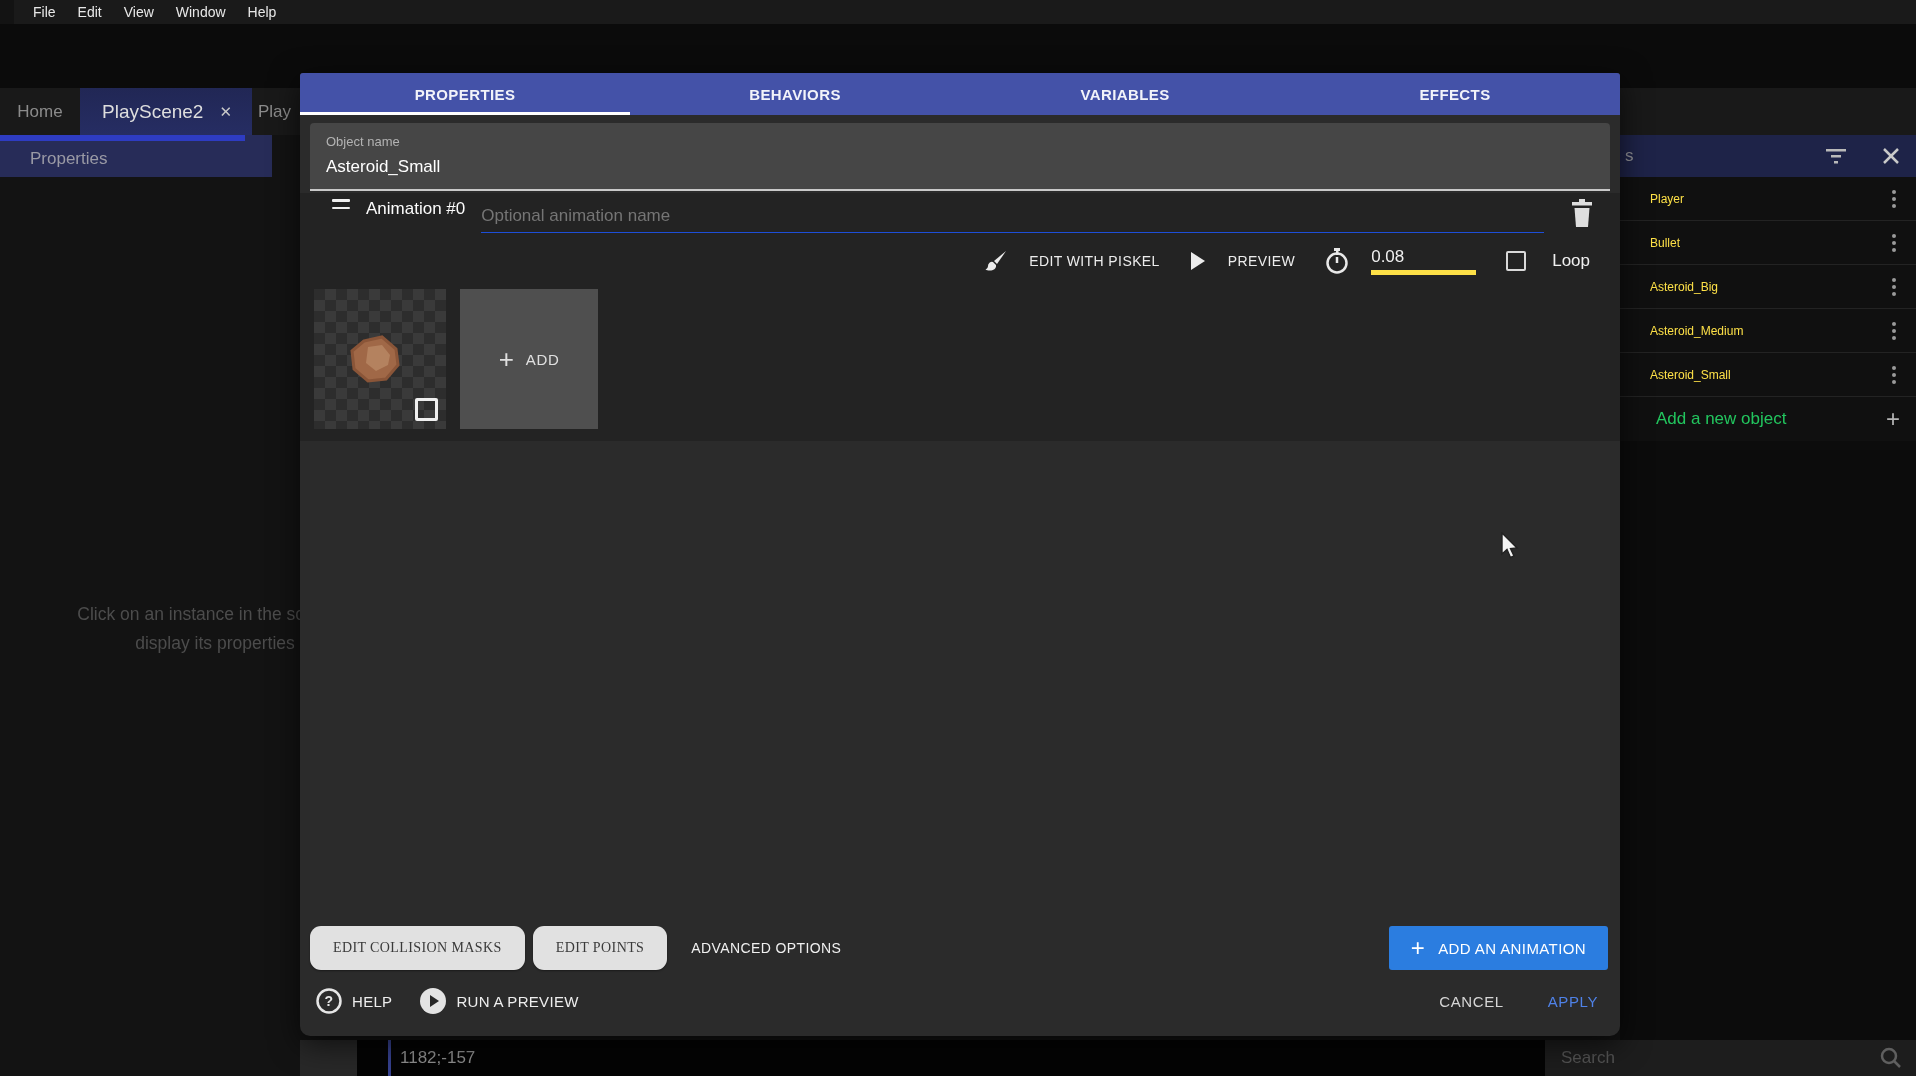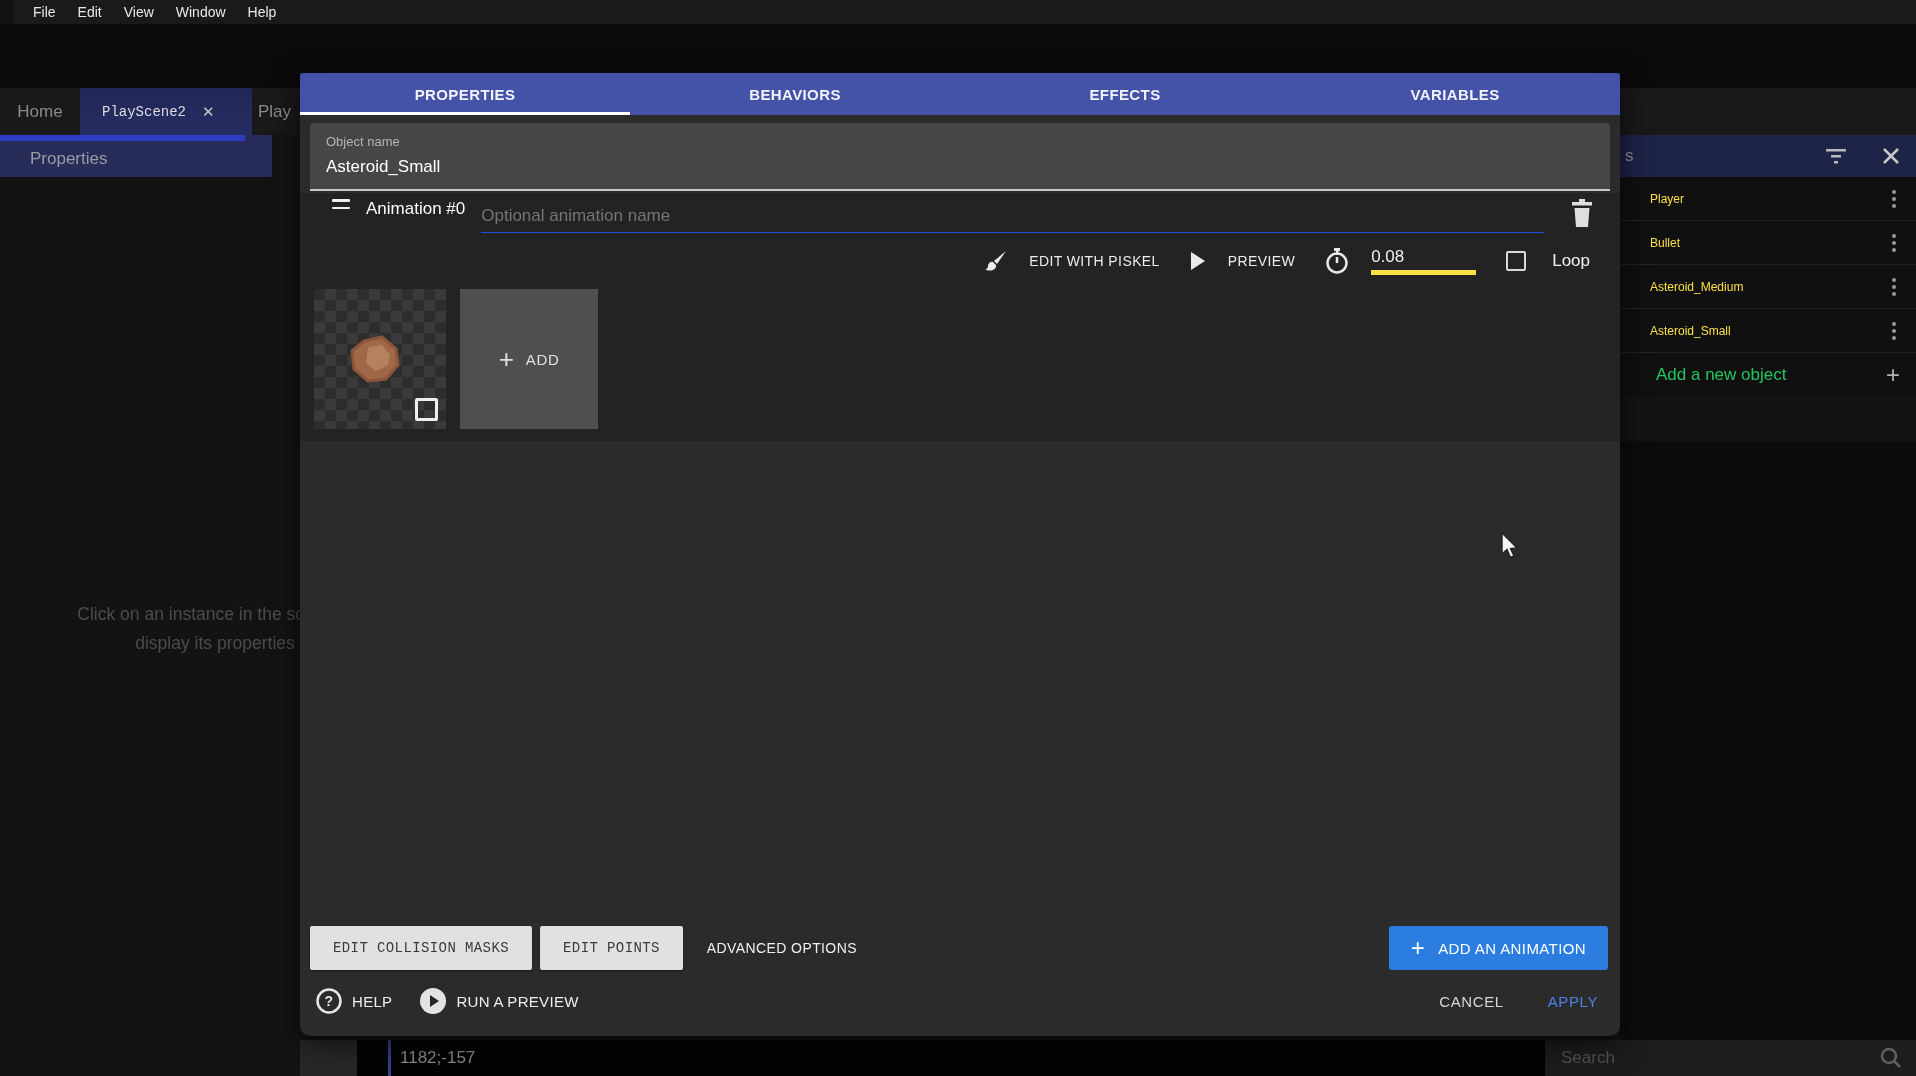--- a/index.html
+++ b/index.html
@@ -22,21 +22,21 @@
   .tb-sep { width:1px; height:40px; background:#2e2e2e; margin:0 4px; }
   .tbi { width:38px; height:38px; display:flex; align-items:center; justify-content:center; }
 
   
   .tabstrip { left:0; top:88px; width:1916px; height:47px; background:#191919; z-index:1; }
   .tab-home { left:0; top:88px; width:80px; height:47px; display:flex; align-items:center;
     justify-content:center; color:#8b8b8b; font-size:17px; z-index:1; }
   .tab-active { left:80px; top:88px; width:172px; height:47px;
     background:linear-gradient(#212755,#262d63); display:flex; align-items:center;
     padding:0 16px 0 22px; z-index:1; }
-  .tab-active .tname { color:#dedede; font-size:14px;font-family:Liberation Mono, monospace; }
+  .tab-active .tname { color:#dedede; font-size:19px; }
   .tab-close { color:#c9c9c9; font-size:15px; margin-left:16px; }
   .tab-partial { left:258px; top:88px; width:120px; height:47px; display:flex;
     align-items:center; color:#8b8b8b; font-size:17px; z-index:1; }
 
   
   .blue-strip { left:0; top:135px; width:245px; height:6px; background:#2e3cc2; z-index:1; }
   .props-header { left:0; top:135px; width:272px; height:42px; background:#272c58; z-index:0;
     display:flex; align-items:center; padding:6px 0 0 30px; }
   .props-header span { color:#9a9aa5; font-size:17px; }
   .left-body { left:0; top:177px; width:300px; height:899px; background:#131313; z-index:0; }
@@ -109,22 +109,22 @@
     background-image:conic-gradient(#3a3a3a 25%, #2d2d2d 0 50%, #3a3a3a 0 75%, #2d2d2d 0);
     background-size:22px 22px; }
   .frame-check { position:absolute; right:8px; bottom:8px; width:23px; height:23px;
     border:3px solid #efefef; border-radius:2px; }
   .add-tile { width:138px; height:140px; background:#4f4f4f; display:flex; align-items:center;
     justify-content:center; gap:12px; color:#e0e0e0; }
   .add-tile .plus { font-size:26px; font-weight:300; }
   .add-tile .cap { font-size:15px; letter-spacing:.6px; }
   .dlg-spacer { flex:1; }
   .dlg-buttons { display:flex; align-items:center; gap:8px; padding:0 10px; flex:none; }
-  .btn-light { height:44px; background:#e1e1e1; color:#3a3a3a; border:none; border-radius:2px;
-    font-size:14px; letter-spacing:.4px; padding:0 23px; font-family:Liberation Mono, monospace;
+  .btn-light { height:44px; background:#e1e1e1; color:#3a3a3a; border:none; border-radius:11px;
+    font-size:14px; letter-spacing:.4px; padding:0 23px; font-family:Liberation Serif, serif;
     box-shadow:0 1px 2px rgba(0,0,0,.4); }
   .btn-text { height:44px; background:none; border:none; color:#f0f0f0; font-size:14px;
     letter-spacing:.4px; padding:0 16px; font-family:inherit; }
   .btn-primary { height:44px; margin-left:auto; margin-right:2px; background:#2b7de0; color:#fff;
     border:none; border-radius:3px; font-size:15px; letter-spacing:.4px; padding:0 22px;
     display:flex; align-items:center; gap:13px; font-family:inherit; }
   .btn-primary .plus { font-size:24px; font-weight:300; line-height:0; }
   .dlg-footer { display:flex; align-items:center; gap:28px; padding:18px 22px 22px 16px; flex:none; }
   .foot-item { display:flex; align-items:center; gap:10px; color:#eee; font-size:15px;
     letter-spacing:.3px; }
@@ -351,20 +351,28 @@
     </div>
     <div class="obj-row">
       <span class="oname">Bullet</span>
       <span class="kebab">
           <i></i>
           <i></i>
           <i></i>
         </span>
     </div>
     <div class="obj-row">
+      <span class="oname">Asteroid_Big</span>
+      <span class="kebab">
+          <i></i>
+          <i></i>
+          <i></i>
+        </span>
+    </div>
+    <div class="obj-row">
       <span class="oname">Asteroid_Medium</span>
       <span class="kebab">
           <i></i>
           <i></i>
           <i></i>
         </span>
     </div>
     <div class="obj-row">
       <span class="oname">Asteroid_Small</span>
       <span class="kebab">
@@ -377,22 +385,22 @@
       <span class="aname">Add a new object</span>
       <span class="plus-glyph">+</span>
     </div>
   </div>
   <div class="abs obj-below"></div>
 
   <div class="abs dialog">
     <div class="dlg-tabs">
       <div class="dlg-tab active">PROPERTIES</div>
       <div class="dlg-tab">BEHAVIORS</div>
+      <div class="dlg-tab">VARIABLES</div>
       <div class="dlg-tab">EFFECTS</div>
-      <div class="dlg-tab">VARIABLES</div>
     </div>
 
     <div class="objname-panel">
       <div class="objname-label">Object name</div>
       <div class="objname-value">Asteroid_Small</div>
     </div>
 
     <div class="anim-section">
       <div class="anim-row1">
         <span class="drag-handle">

